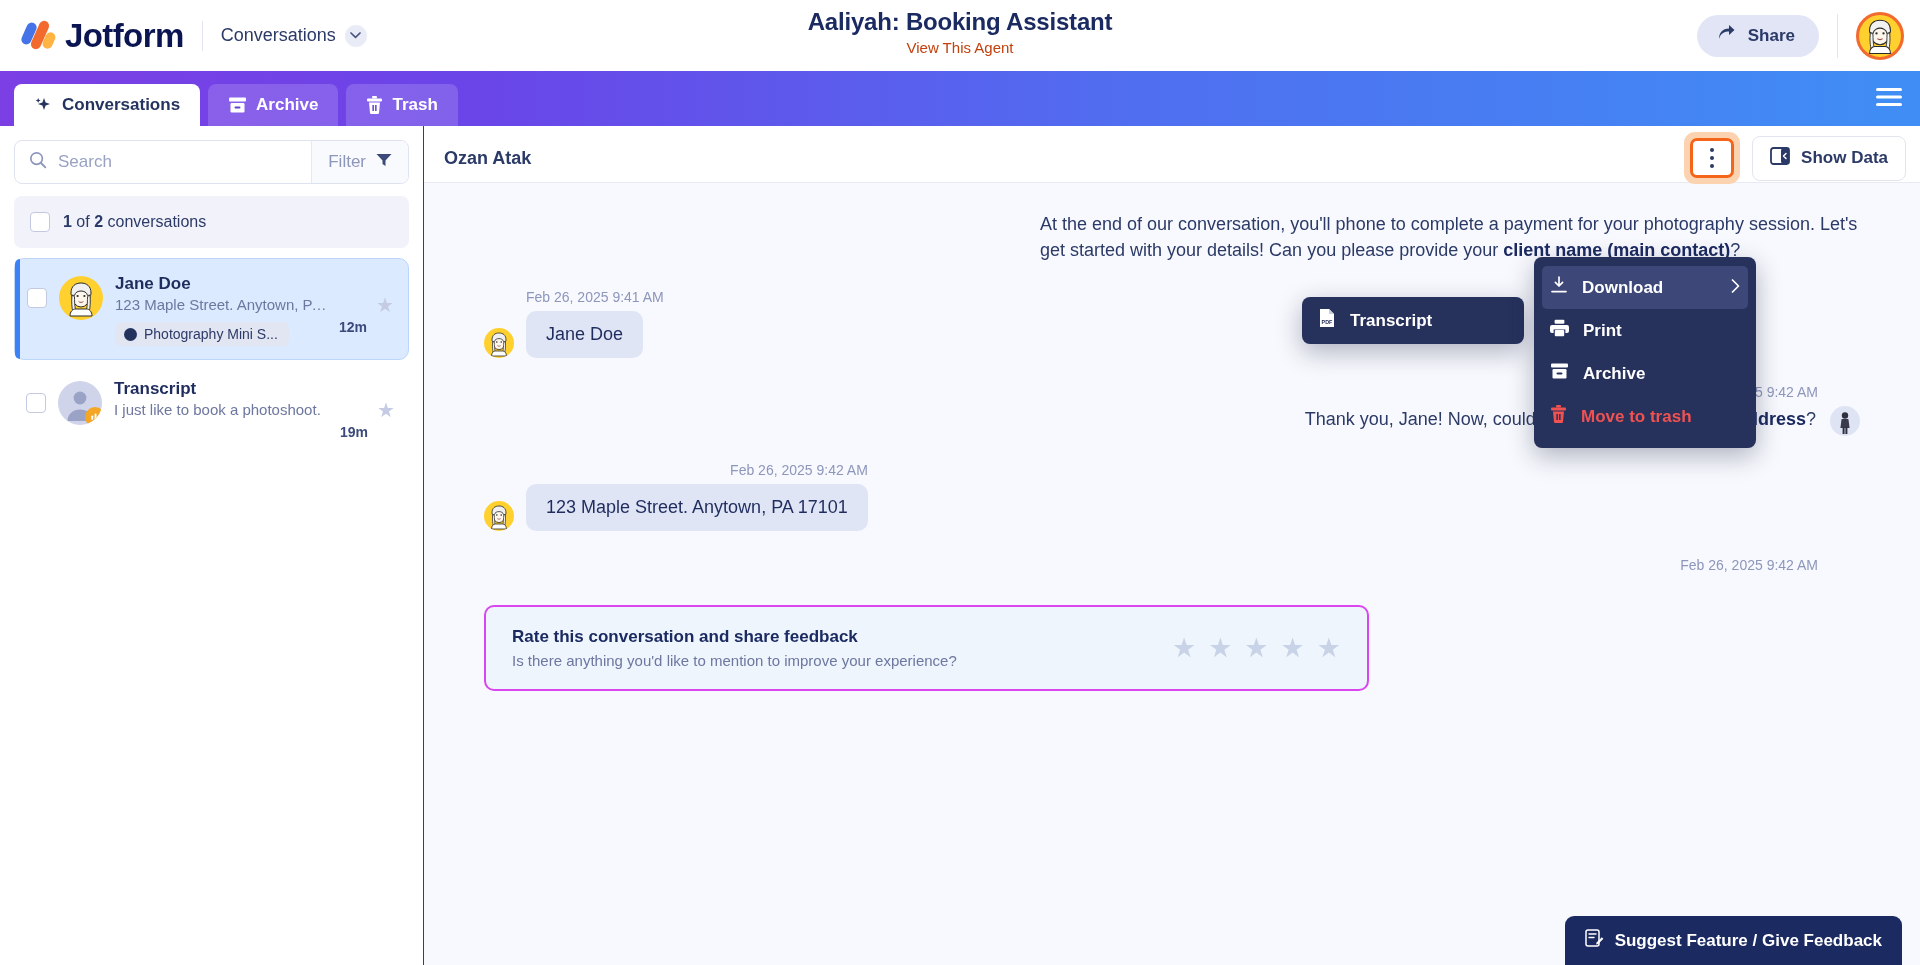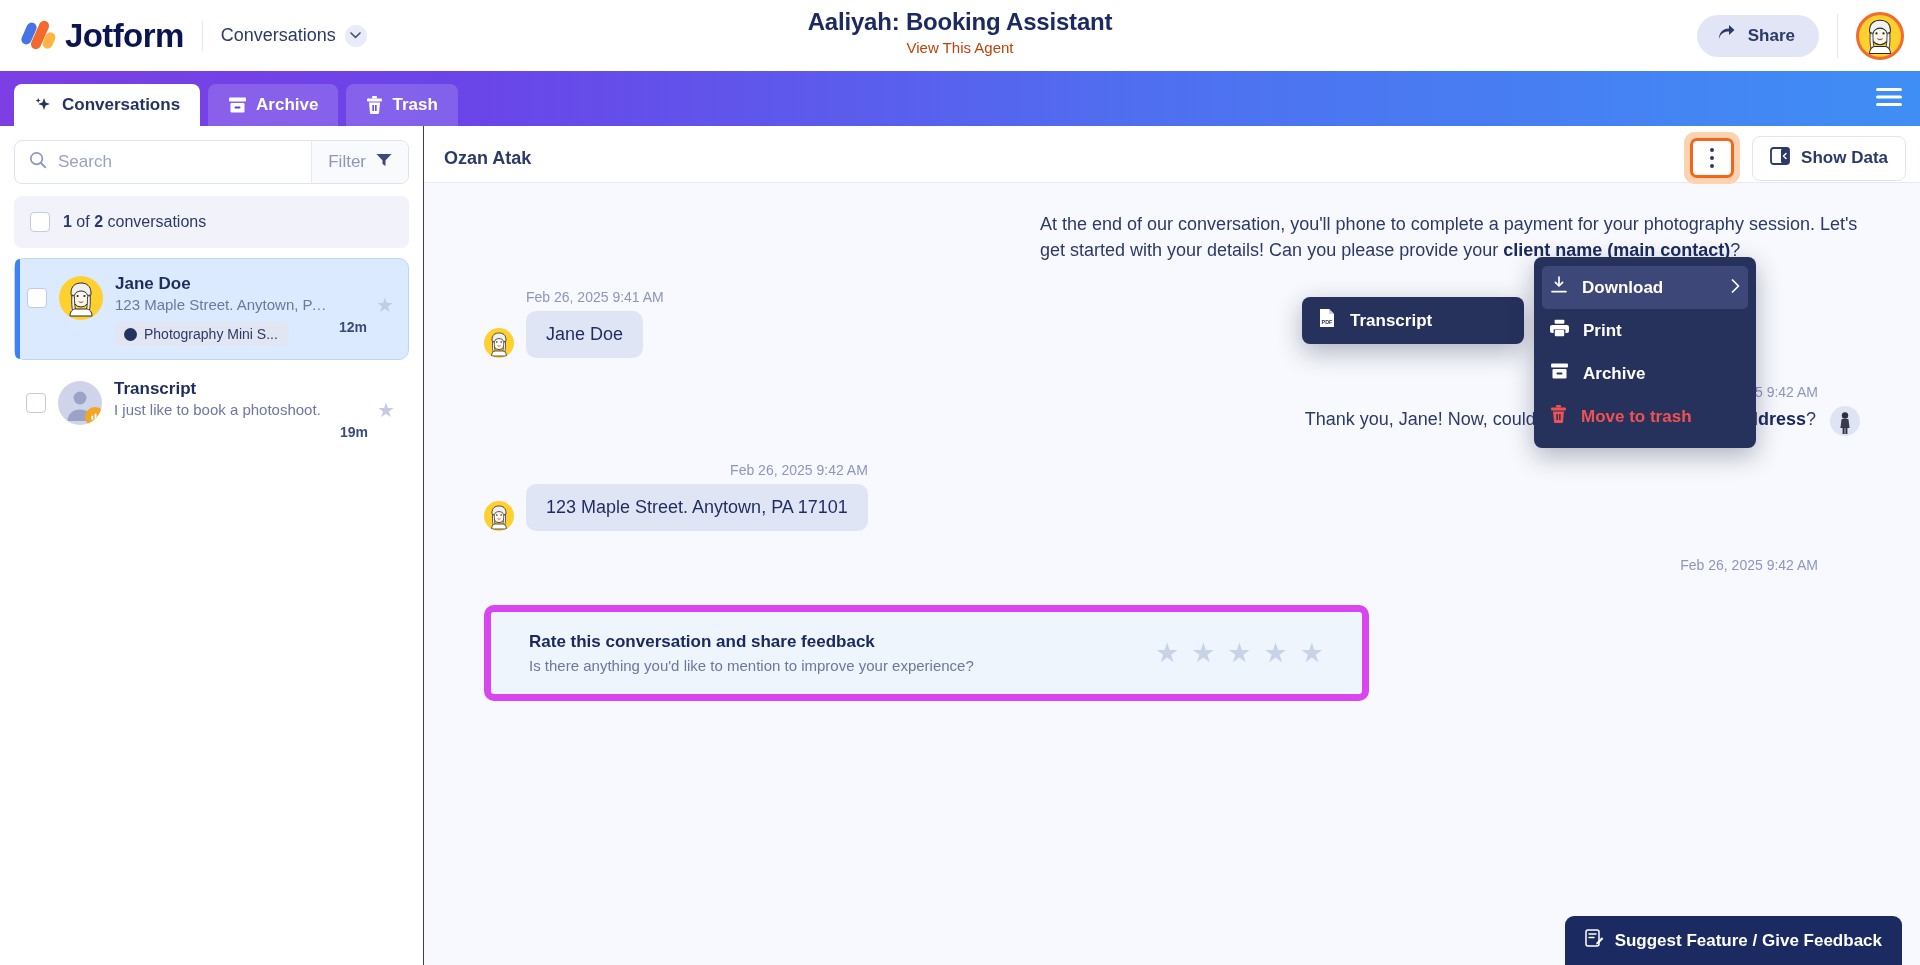--- a/index.html
+++ b/index.html
@@ -212,22 +212,22 @@
   }
   .sm-av {
     width: 30px; height: 30px; border-radius: 50%; flex: 0 0 30px;
     overflow: hidden; background: #ffd02e; position: relative;
   }
   .sm-av.bot { background: #dfe4f4; }
   .wide-block { display: flex; gap: 14px; align-items: flex-start; }
 
   .feedback {
     margin: 16px 60px 0 60px;
-    background: #eef5fd; border: 7px solid #d946ef; border-radius: 10px;
-    padding: 20px 38px; display: flex; align-items: center; max-width: 885px;
+    background: #eef5fd; border: 2px solid #d946ef; border-radius: 10px;
+    padding: 20px 26px; display: flex; align-items: center; max-width: 885px;
   }
   .fb-title { font-size: 17px; font-weight: bold; color: #1b2a61; }
   .fb-sub { font-size: 15px; color: #6d77a0; margin-top: 5px; }
   .fb-stars { margin-left: auto; display: flex; gap: 12px; }
   .fb-stars span { font-size: 27px; color: #c9d3e8; cursor: pointer; line-height: 1; }
 
   
   .menu {
     position: absolute; background: #26315c; border-radius: 8px;
     padding: 9px 0; box-shadow: 0 8px 26px rgba(20,28,60,.32);

